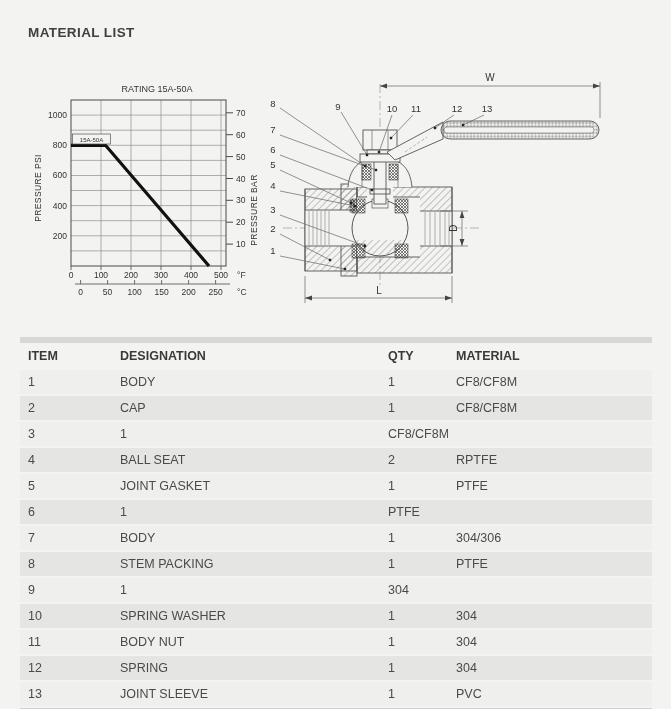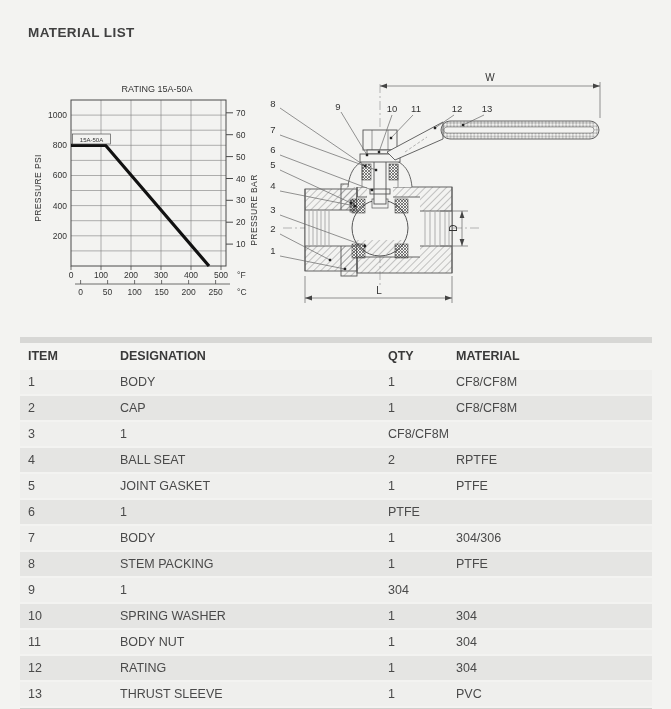--- a/index.html
+++ b/index.html
@@ -351,26 +351,26 @@
       <div class="cell">304</div>
     </div>
     <div class="t-row odd">
       <div class="cell">11</div>
       <div class="cell">BODY NUT</div>
       <div class="cell">1</div>
       <div class="cell">304</div>
     </div>
     <div class="t-row even">
       <div class="cell">12</div>
-      <div class="cell">RATING</div>
+      <div class="cell">SPRING</div>
       <div class="cell">1</div>
       <div class="cell">304</div>
     </div>
     <div class="t-row odd">
       <div class="cell">13</div>
-      <div class="cell">THRUST SLEEVE</div>
+      <div class="cell">JOINT SLEEVE</div>
       <div class="cell">1</div>
       <div class="cell">PVC</div>
     </div>
     <div class="t-botbar"></div>
   </div>
 
 </div>
 
 </body></html>

